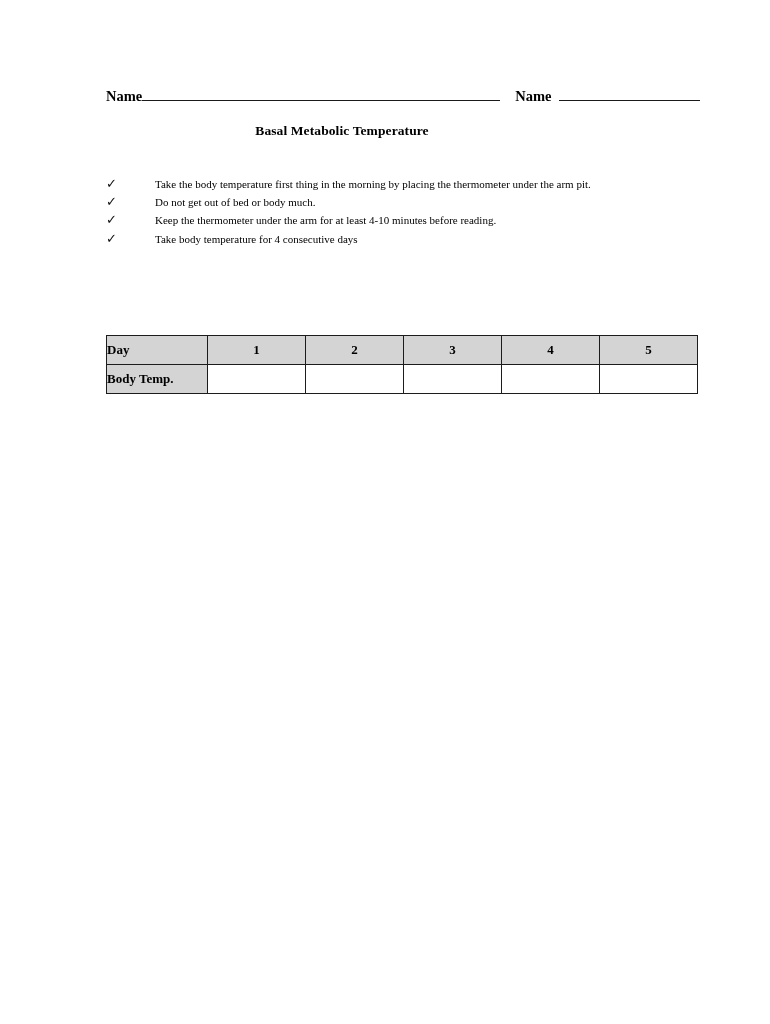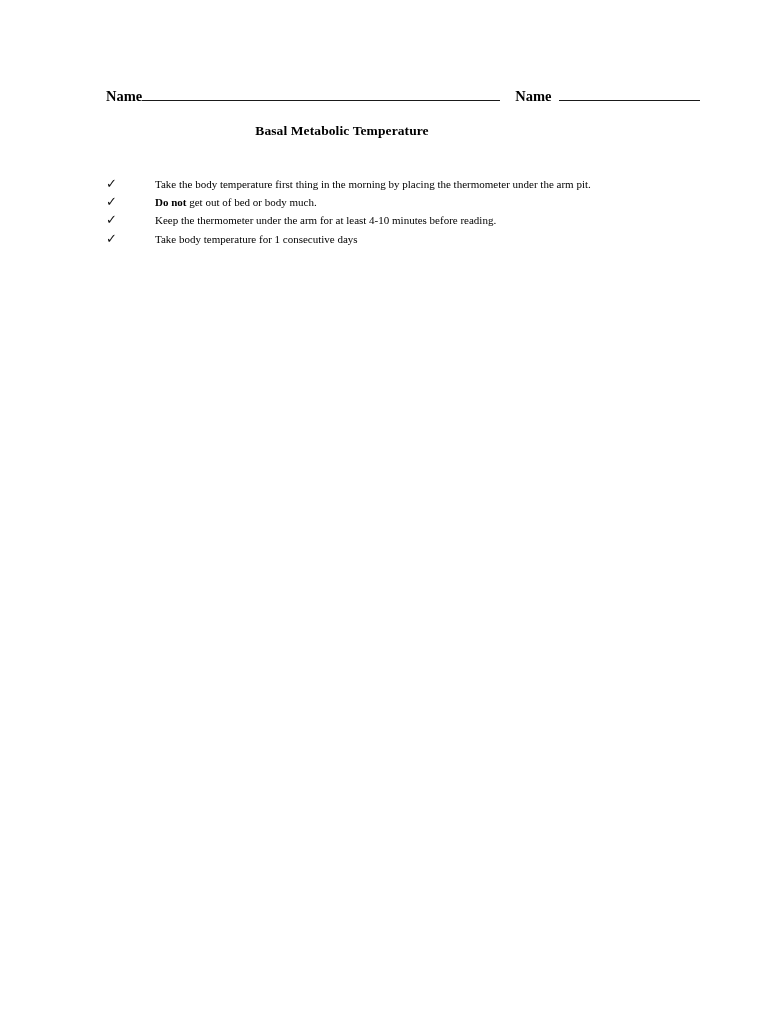--- a/index.html
+++ b/index.html
@@ -83,21 +83,21 @@
     font-family: "DejaVu Sans", sans-serif;
     font-weight: bold;
     color: #111111;
   }
   .instr-text {
     flex: 1 1 auto;
     font-size: 11px;
     line-height: 18.2px;
     max-width: 528px;
   }
-  .instr-text b { font-weight: bold; }
+  .instr-text b { font-weight: normal; }
 
   
   .temp-table {
     position: absolute;
     left: 88px;
     top: 335px;
     border-collapse: collapse;
     table-layout: fixed;
     width: 592px;
   }
@@ -160,19 +160,47 @@
       <span class="instr-text"><b>Do not</b><span> get out of bed or body much.</span></span>
     </div>
 
     <div class="instr-row">
       <span class="instr-check">✓</span>
       <span class="instr-text"><span>Keep the thermometer under the arm for at least 4-10 minutes before reading.</span></span>
     </div>
 
     <div class="instr-row">
       <span class="instr-check">✓</span>
-      <span class="instr-text"><span>Take body temperature for 1 consecutive days</span></span>
+      <span class="instr-text"><span>Take body temperature for 4 consecutive days</span></span>
     </div>
 
   </div>
 
+  <table class="temp-table">
+    <colgroup>
+      <col class="col-label">
+      <col class="col-day">
+        <col class="col-day">
+        <col class="col-day">
+        <col class="col-day">
+        <col class="col-day">
+    </colgroup>
+    <tbody>
+      <tr>
+        <td class="cell-head-label">Day</td>
+        <td class="cell-head-num">1</td>
+        <td class="cell-head-num">2</td>
+        <td class="cell-head-num">3</td>
+        <td class="cell-head-num">4</td>
+        <td class="cell-head-num">5</td>
+      </tr>
+      <tr>
+        <td class="cell-row-label">Body Temp.</td>
+        <td class="cell-entry"></td>
+        <td class="cell-entry"></td>
+        <td class="cell-entry"></td>
+        <td class="cell-entry"></td>
+        <td class="cell-entry"></td>
+      </tr>
+    </tbody>
+  </table>
 
 </div>
 
 </body></html>

